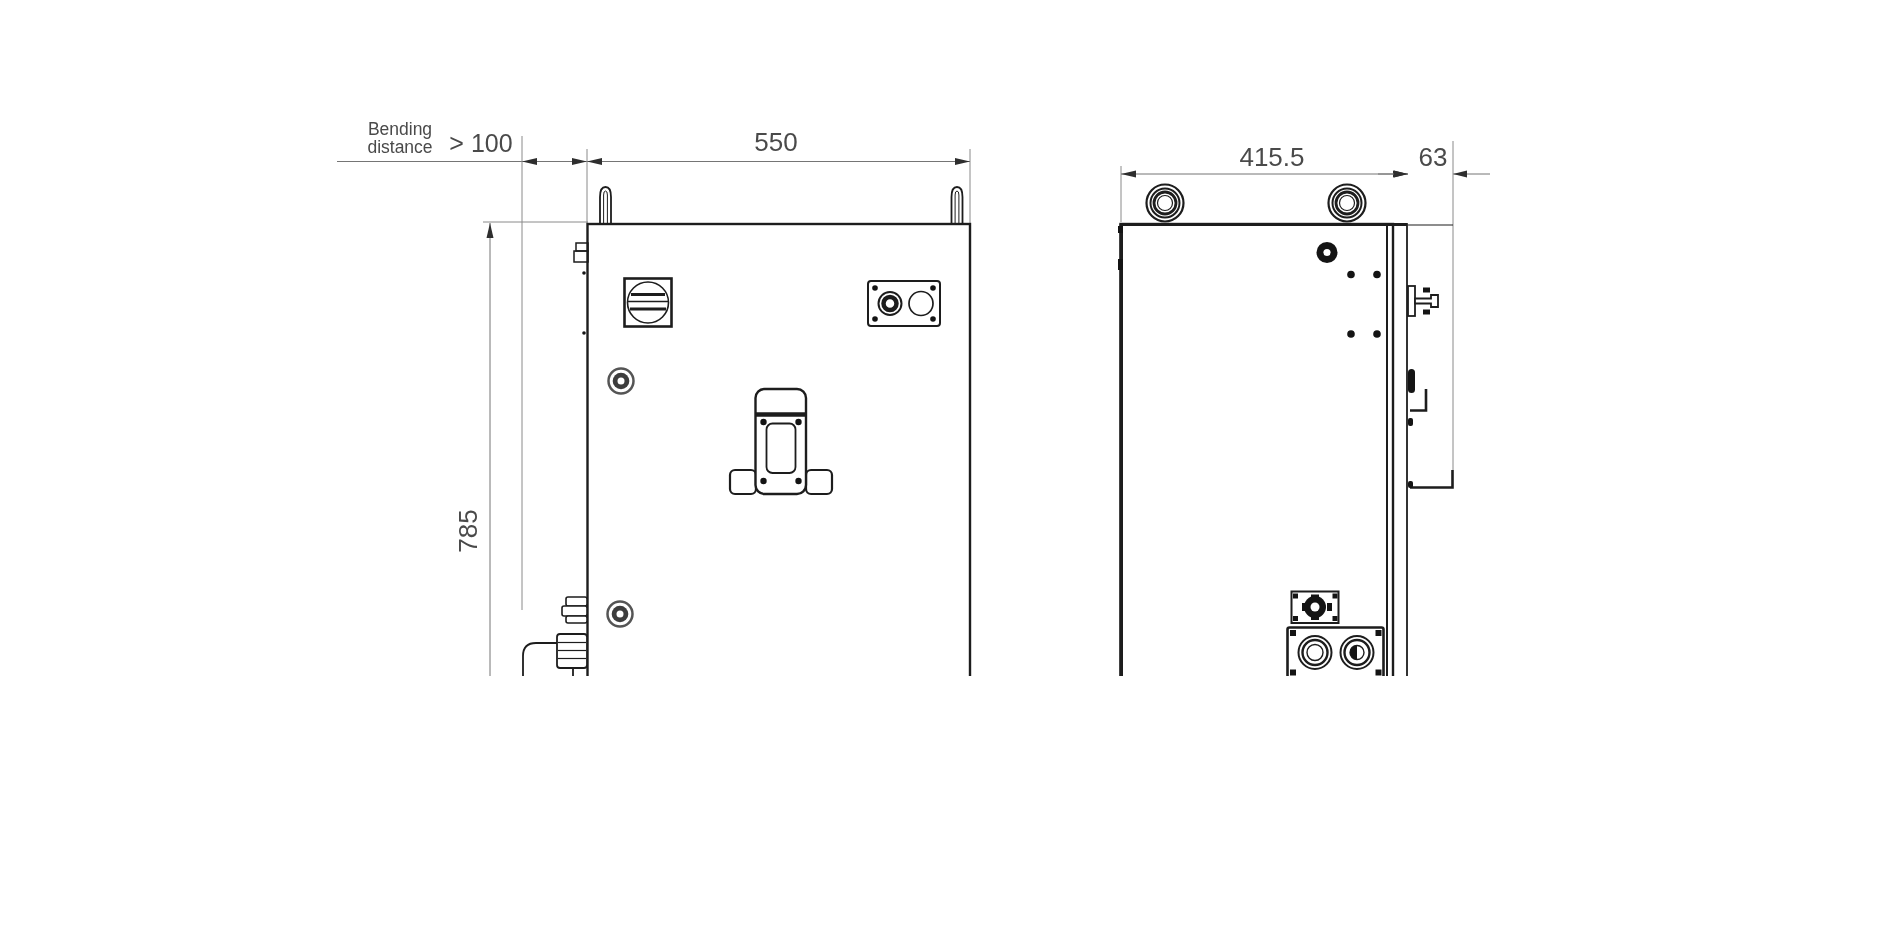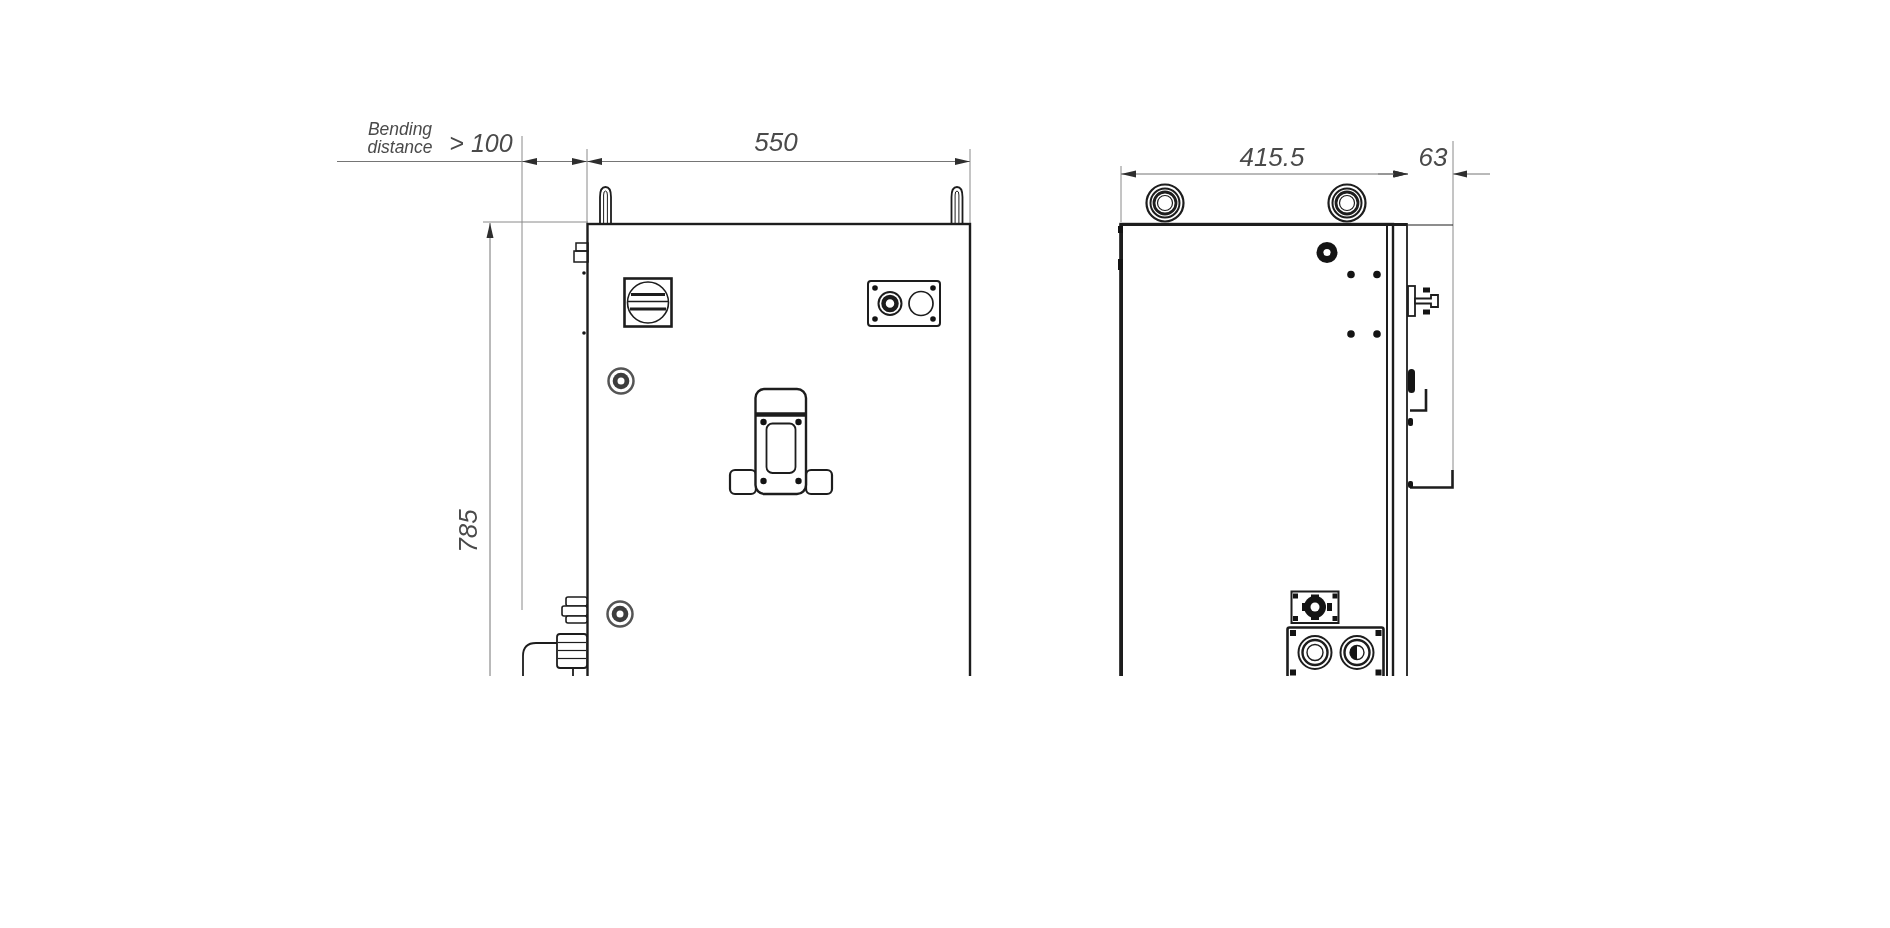--- a/index.html
+++ b/index.html
@@ -1,17 +1,17 @@
 <!DOCTYPE html>
 <html><head>
 <meta charset="utf-8">
 <style>
   html,body{margin:0;padding:0;background:#fff;}
   .canvas{position:relative;width:1890px;height:676px;background:#ffffff;overflow:hidden;
-          font-family:"Liberation Sans", sans-serif;font-style:italic;}
+          font-family:"Liberation Sans", sans-serif;}
   svg{position:absolute;left:0;top:0;}
   svg text{fill:#4a4a4a;font-family:"Liberation Sans", sans-serif;}
   .dim-line{stroke:#757575;stroke-width:1;fill:none;}
   .ext-line{stroke:#8a8a8a;stroke-width:1;fill:none;}
   .arrow{fill:#2e2e2e;stroke:none;}
   .draw{stroke:#1d1d1d;fill:none;}
   .draw-fill{stroke:#1d1d1d;fill:#ffffff;}
   .blk{fill:#141414;stroke:none;}
 </style>
 </head>

